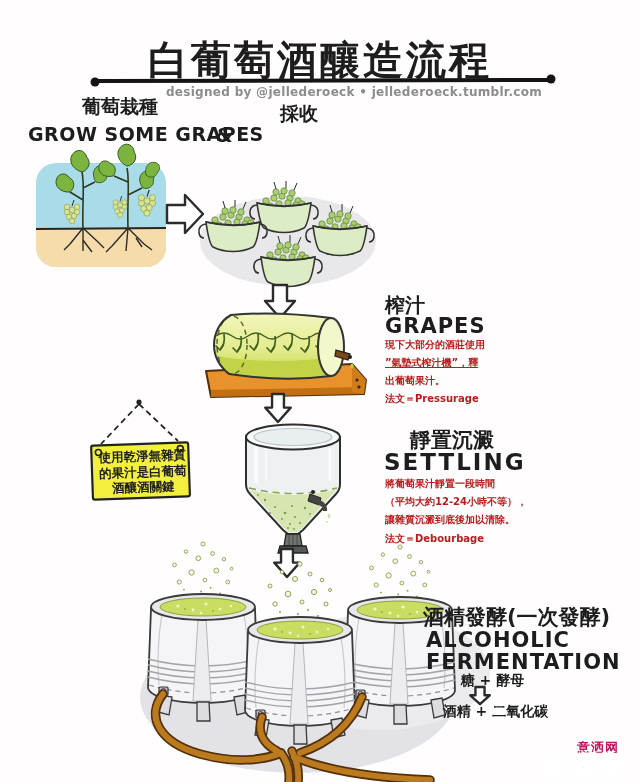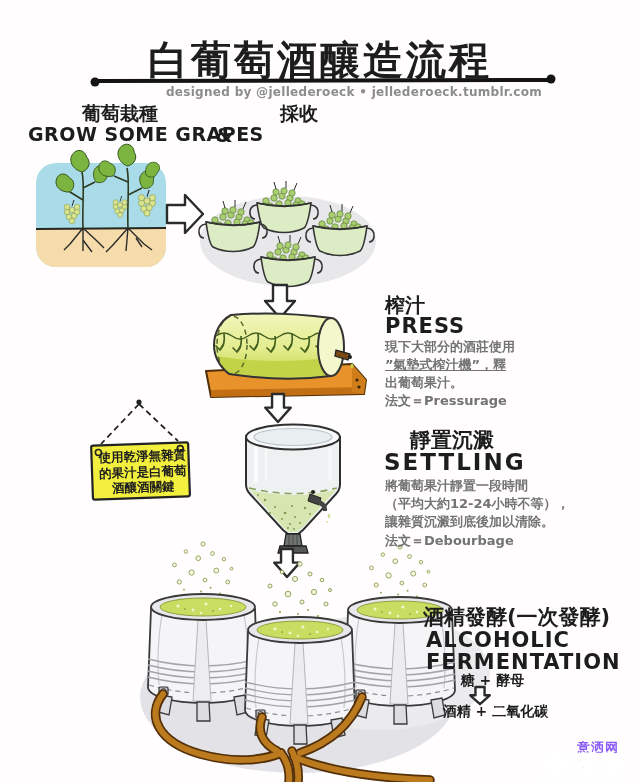--- a/index.html
+++ b/index.html
@@ -4,49 +4,49 @@
 <style>
   html,body{margin:0;padding:0;background:#ffffff;}
   #stage{position:relative;width:640px;height:782px;background:#fffdfd;overflow:hidden;
          font-family:"DejaVu Sans",sans-serif;color:#1d1d1d;}
   #art{position:absolute;left:0;top:0;z-index:1;}
   .t{position:absolute;white-space:nowrap;z-index:2;}
   .title{left:0;top:33px;width:640px;text-align:center;font-size:40px;font-weight:800;letter-spacing:3px;}
   .byline{left:140px;top:85px;width:402px;text-align:right;font-size:12px;font-weight:600;color:#8c8c8c;letter-spacing:.3px;}
   .zh-h{font-size:19px;font-weight:800;}
   .en-h{font-size:19px;font-weight:700;letter-spacing:.5px;}
-  .grow-zh{left:35px;top:101px;width:170px;text-align:center;}
+  .grow-zh{left:35px;top:94px;width:170px;text-align:center;}
   .grow-en{left:28px;top:123px;width:182px;text-align:center;}
   .amp{left:210px;top:123px;width:28px;text-align:center;font-size:20px;font-weight:800;}
   .harvest-zh{left:255px;top:101px;width:88px;text-align:center;}
   .harvest-en{left:253px;top:123px;width:92px;text-align:center;}
   .sec-zh{font-size:20px;font-weight:700;text-align:center;}
   .sec-en{font-size:21px;font-weight:700;letter-spacing:1px;}
-  .b{font-size:13px;font-weight:600;color:#737373;}
+  .b{font-size:10px;font-weight:600;color:#b91c1c;}
   .press-zh{left:385px;top:292px;}
   .press-en{left:385px;top:314px;}
   .press-l1{left:385px;top:338px;}
   .press-l2{left:385px;top:356px;text-decoration:underline;}
   .press-l3{left:385px;top:374px;}
   .press-fr{left:385px;top:392px;}
   .set-zh{left:385px;top:426px;font-size:21px;padding-left:25px;}
   .set-en{left:384px;top:449px;font-size:23px;letter-spacing:2px;}
   .set-l1{left:385px;top:477px;}
   .set-l2{left:385px;top:495px;}
   .set-l3{left:385px;top:513px;}
   .set-fr{left:385px;top:532px;}
   .ferm-zh{left:423px;top:603px;font-size:21px;}
   .ferm-en1{left:426px;top:628px;}
   .ferm-en2{left:426px;top:650px;}
   .formula{font-size:14px;font-weight:700;text-align:center;}
   .formula-in{left:435px;top:672px;width:115px;}
   .formula-out{left:428px;top:703px;width:135px;}
   .sign-text{left:96px;top:450px;width:92px;text-align:center;font-size:12.5px;font-weight:700;
              line-height:15.5px;transform:rotate(-2deg);transform-origin:top left;z-index:3;}
-  .wm-small{left:577px;top:739px;font-size:13px;font-weight:700;letter-spacing:1px;color:#8b5cf6;z-index:4;}
+  .wm-small{left:577px;top:739px;font-size:13px;font-weight:700;letter-spacing:1px;color:#be185d;z-index:4;}
   .wm-big{left:542px;top:748px;font-size:27px;font-weight:900;letter-spacing:1px;color:#161616;z-index:4;
           transform:skewX(-8deg);-webkit-text-stroke:1.5px #ffffff;
           text-shadow:1px 1px 0 #fff,-1px -1px 0 #fff,1px -1px 0 #fff,-1px 1px 0 #fff;}
 </style>
 </head>
 <body>
 
 <div id="stage">
 
   <svg id="art" width="640" height="782" viewBox="0 0 640 782" xmlns="http://www.w3.org/2000/svg" xmlns:xlink="http://www.w3.org/1999/xlink">
@@ -305,21 +305,21 @@
 
   <div class="t title">白葡萄酒釀造流程</div>
   <div class="t byline">designed by @jellederoeck • jellederoeck.tumblr.com</div>
 
   <div class="t grow-zh zh-h">葡萄栽種</div>
   <div class="t grow-en en-h">GROW SOME GRAPES</div>
   <div class="t amp">&amp;</div>
   <div class="t harvest-zh zh-h">採收</div>
 
   <div class="t press-zh sec-zh">榨汁</div>
-  <div class="t press-en sec-en">PRESS</div>
+  <div class="t press-en sec-en">GRAPES</div>
   <div class="t press-l1 b">現下大部分的酒莊使用</div>
   <div class="t press-l2 b">”氣墊式榨汁機”，釋</div>
   <div class="t press-l3 b">出葡萄果汁。</div>
   <div class="t press-fr b">法文＝Pressurage</div>
 
   <div class="t sign-text">
     <div>使用乾淨無雜質</div>
     <div>的果汁是白葡萄</div>
     <div>酒釀酒關鍵</div>
   </div>

